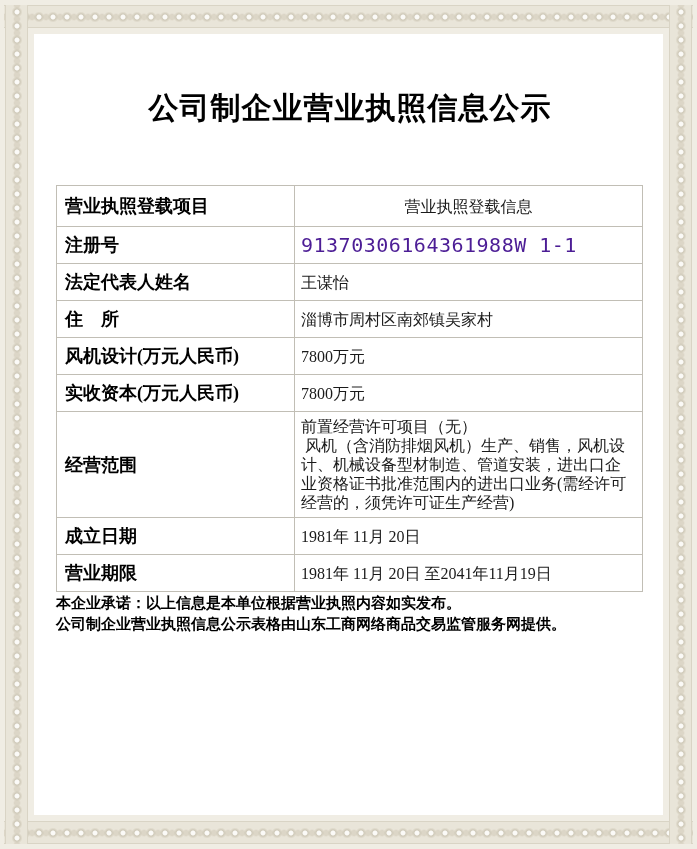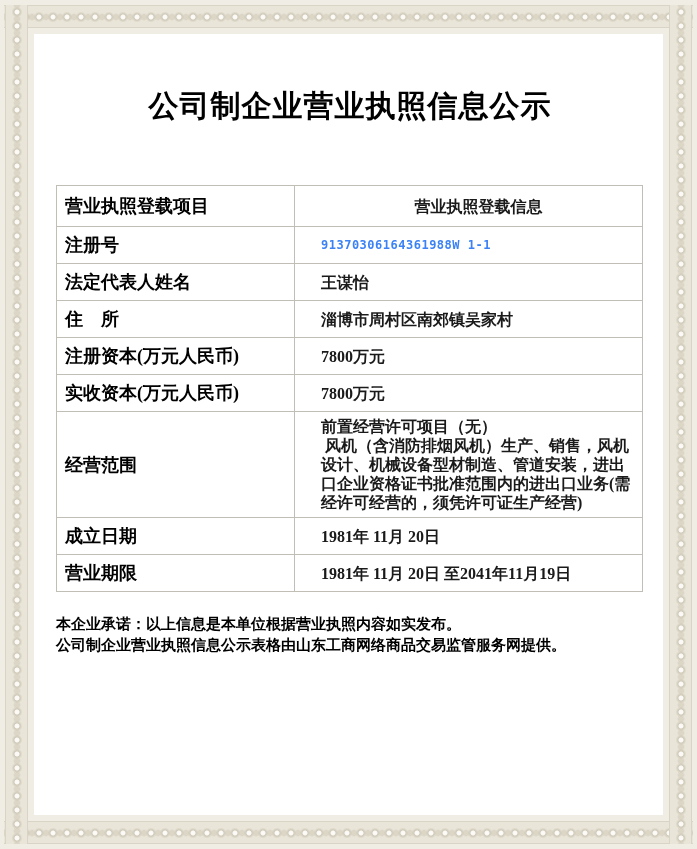--- a/index.html
+++ b/index.html
@@ -48,21 +48,21 @@
 
   .content {
     position: absolute;
     left: 34px; top: 34px; right: 34px; bottom: 34px;
     background: #ffffff;
     z-index: 2;
     padding: 57px 19px 0 22px;
   }
 
   .title {
-    font-family: Liberation Mono, monospace;
+    font-family: Liberation Sans, sans-serif;
     font-size: 30px;
     font-weight: bold;
     color: #000000;
     text-align: center;
     letter-spacing: 1px;
     line-height: 34px;
     margin-bottom: 60px;
   }
 
   table.info-table {
@@ -86,35 +86,33 @@
     padding: 6px 6px 6px 8px;
     height: 36px;
   }
   .row-header .cell-label { height: 41px; font-family: Liberation Serif, serif; }
 
   .cell-value {
     font-family: "Liberation Serif", "DejaVu Serif", serif;
     font-size: 16px;
     color: #1a1a1a;
     text-align: left;
-    padding: 5px 6px 5px 26px;
+    padding: 5px 6px 5px 6px;
     line-height: 19px;
-    font-weight: bold;
   }
   .cell-value.center { text-align: center; }
   .cell-value.muted {
-    color: #3b82f6;
+    color: #4c1d95;
     font-family: "DejaVu Sans Mono", monospace;
-    font-size: 12px;
+    font-size: 20px;
     letter-spacing: 0.5px;
   }
   .cell-value.multiline { white-space: pre-wrap; }
 
   .disclaimer {
-    margin-top: 21px;
     font-family: "Liberation Sans", "DejaVu Sans", sans-serif;
     font-weight: bold;
     font-size: 15px;
     color: #000000;
     line-height: 21px;
   }
 </style>
 </head>
 <body>
 
@@ -143,21 +141,21 @@
           </tr>
           <tr>
             <td class="cell-label">法定代表人姓名</td>
             <td class="cell-value"> 王谋怡</td>
           </tr>
           <tr>
             <td class="cell-label">住　所</td>
             <td class="cell-value">淄博市周村区南郊镇吴家村</td>
           </tr>
           <tr>
-            <td class="cell-label">注册资本(万元人民币)</td>
+            <td class="cell-label">风机设计(万元人民币)</td>
             <td class="cell-value"> 7800万元</td>
           </tr>
           <tr>
             <td class="cell-label">实收资本(万元人民币)</td>
             <td class="cell-value"> 7800万元</td>
           </tr>
           <tr>
             <td class="cell-label">经营范围</td>
             <td class="cell-value multiline">前置经营许可项目（无）
  风机（含消防排烟风机）生产、销售，风机设计、机械设备型材制造、管道安装，进出口企业资格证书批准范围内的进出口业务(需经许可经营的，须凭许可证生产经营)</td>

